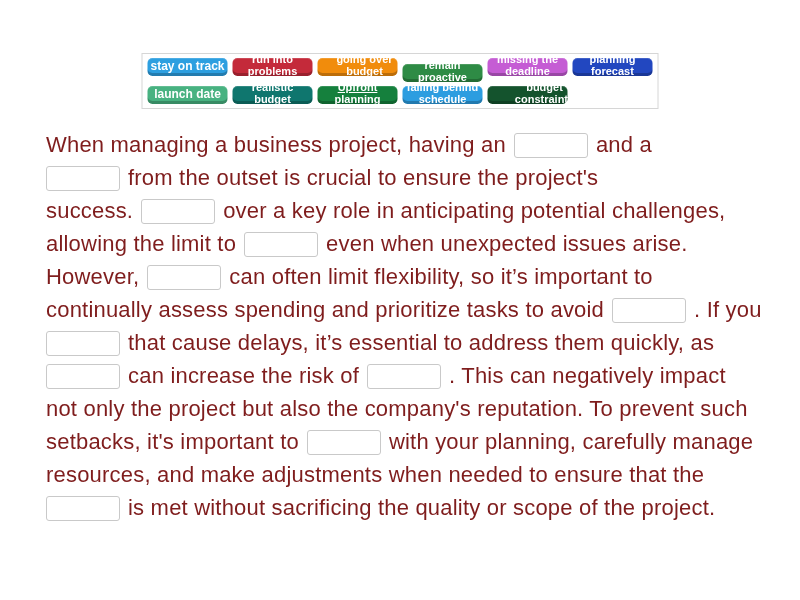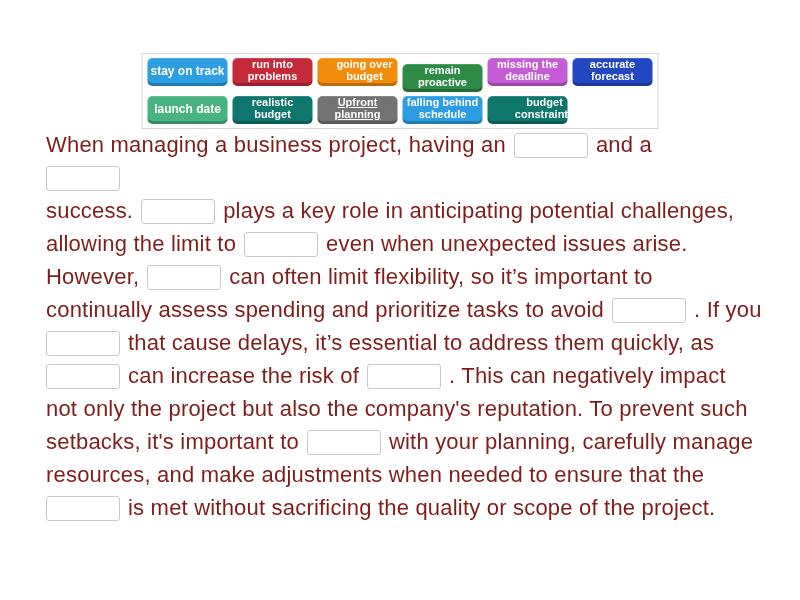--- a/index.html
+++ b/index.html
@@ -15,21 +15,21 @@
   .word-bank {
     position:absolute; top:53px; left:50%;
     transform:translateX(-50%);
     background:#ffffff;
     border:1px solid #d6d6d6;
     padding:4px 5px;
   }
   .bank-row { display:flex; gap:5px; }
   .bank-row + .bank-row { margin-top:4px; }
   .tile {
-    width:80px; height:28px;
+    width:80px; height:18px;
     box-sizing:border-box;
     padding:1px 2px 3px;
     border-radius:5px;
     display:flex; align-items:center; justify-content:center;
     text-align:center;
     color:#ffffff;
     font-weight:bold;
     font-size:11px;
     line-height:1.08;
     box-shadow: inset 0 -3px 0 rgba(0,0,0,0.22), inset 0 1px 0 rgba(255,255,255,0.15);
@@ -63,34 +63,34 @@
 <body>
 
 <div class="stage">
   <div class="word-bank" id="word-bank">
       <div class="bank-row">
         <div class="tile oneline" style="background: rgb(45, 159, 224);">stay on track</div>
         <div class="tile" style="background: rgb(196, 42, 58);">run into problems</div>
         <div class="tile" style="background: rgb(241, 140, 12); padding-left: 16px;">going over budget</div>
         <div class="tile" style="background: rgb(46, 139, 69); margin-top: 6px;">remain proactive</div>
         <div class="tile" style="background: rgb(197, 92, 212);">missing the deadline</div>
-        <div class="tile" style="background: rgb(34, 71, 192);">accurate forecast</div>
+        <div class="tile" style="background: rgb(34, 71, 192);">planning forecast</div>
       </div>
       <div class="bank-row">
         <div class="tile oneline" style="background: rgb(72, 178, 129);">launch date</div>
         <div class="tile" style="background: #0f766e;">realistic budget</div>
-        <div class="tile" style="background: #737373; text-decoration: underline;">Upfront planning</div>
+        <div class="tile" style="background: #15803d; text-decoration: underline;">Upfront planning</div>
         <div class="tile" style="background: rgb(44, 157, 224);">falling behind schedule</div>
-        <div class="tile" style="background: #0f766e; padding-left: 36px;">budget constraints</div>
+        <div class="tile" style="background: #14532d; padding-left: 36px;">budget constraints</div>
       </div>
     </div>
   <div class="passage" id="passage">
       <div class="pline"><span>When managing a business project, having an</span><span class="blank"></span><span>and a</span></div>
-      <div class="pline"><span class="blank"></span></div>
-      <div class="pline"><span>success.</span><span class="blank"></span><span>plays a key role in anticipating potential challenges,</span></div>
+      <div class="pline"><span class="blank"></span><span>from the outset is crucial to ensure the project's</span></div>
+      <div class="pline"><span>success.</span><span class="blank"></span><span>over a key role in anticipating potential challenges,</span></div>
       <div class="pline"><span>allowing the limit to</span><span class="blank"></span><span>even when unexpected issues arise.</span></div>
       <div class="pline"><span>However,</span><span class="blank"></span><span>can often limit flexibility, so it’s important to</span></div>
       <div class="pline"><span>continually assess spending and prioritize tasks to avoid</span><span class="blank"></span><span>. If you</span></div>
       <div class="pline"><span class="blank"></span><span>that cause delays, it’s essential to address them quickly, as</span></div>
       <div class="pline"><span class="blank"></span><span>can increase the risk of</span><span class="blank"></span><span>. This can negatively impact</span></div>
       <div class="pline"><span>not only the project but also the company's reputation. To prevent such</span></div>
       <div class="pline"><span>setbacks, it's important to</span><span class="blank"></span><span>with your planning, carefully manage</span></div>
       <div class="pline"><span>resources, and make adjustments when needed to ensure that the</span></div>
       <div class="pline"><span class="blank"></span><span>is met without sacrificing the quality or scope of the project.</span></div>
     </div>

